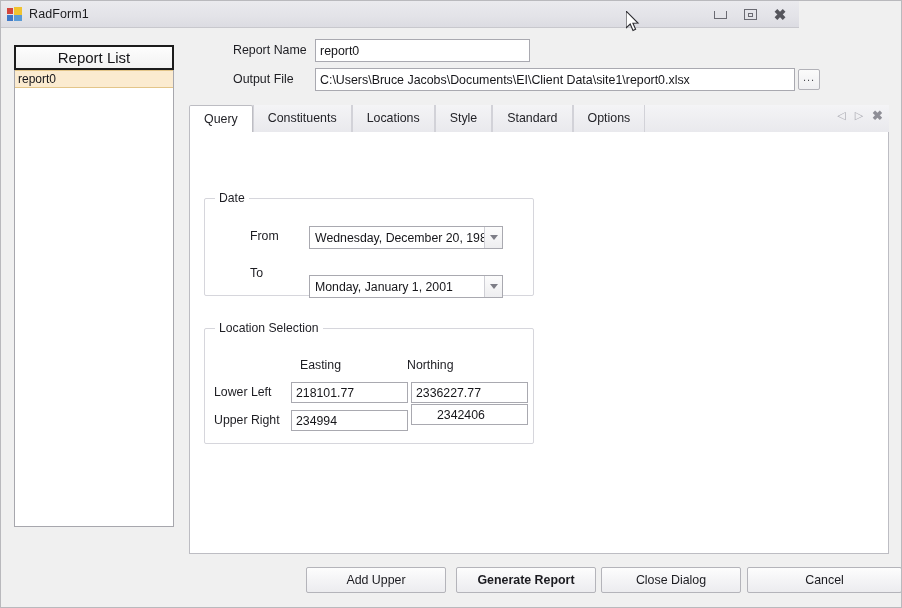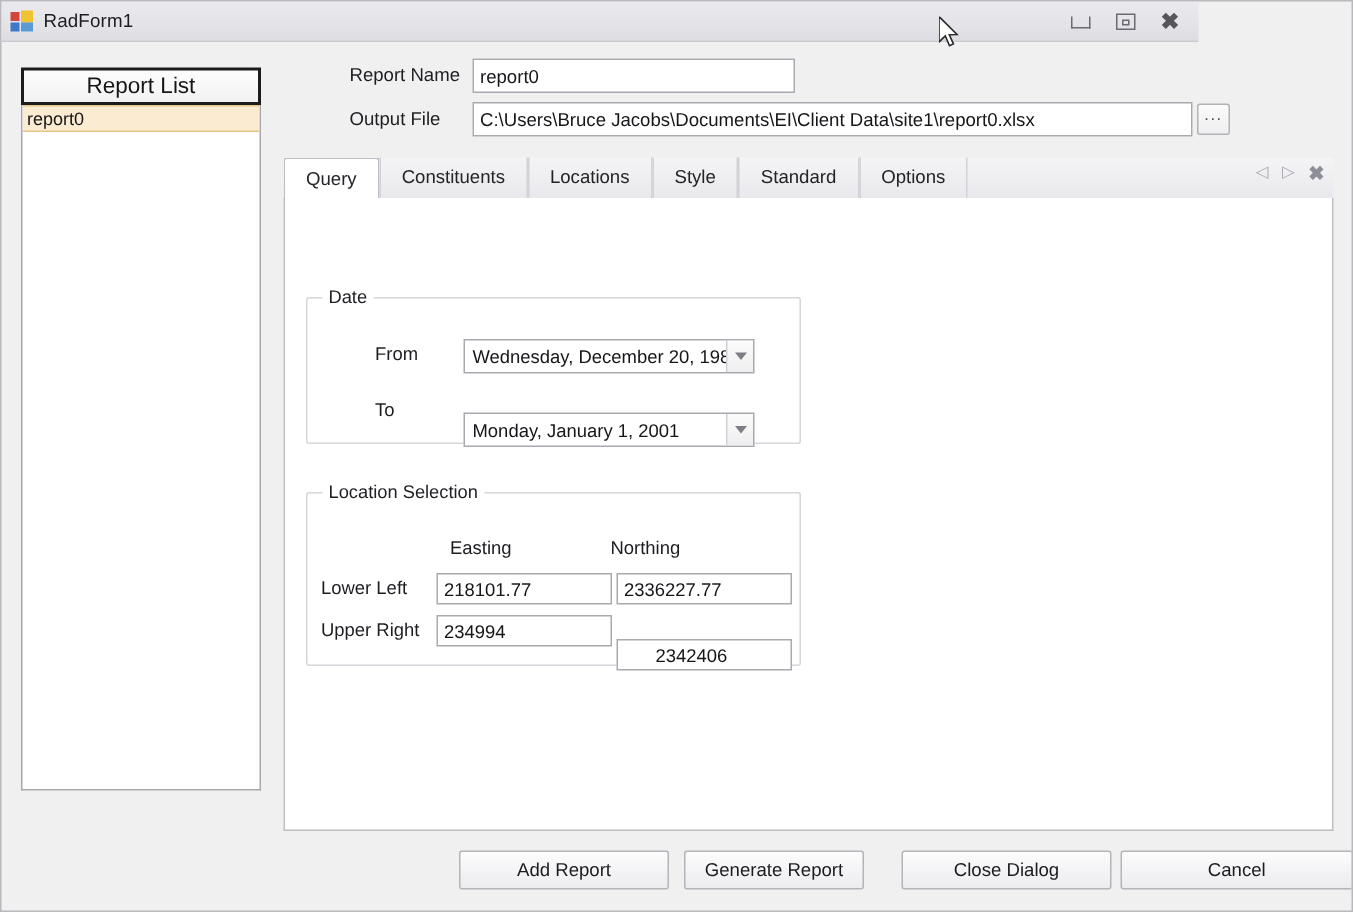--- a/index.html
+++ b/index.html
@@ -230,33 +230,33 @@
     position: absolute; height: 21px; width: 117px;
     background: #ffffff;
     border: 1px solid #a9a9b0;
     display: flex; align-items: center;
     padding-left: 4px;
     font-size: 12.3px; color: #16161a;
   }
   .loc-ll-e { left: 101px; top: 250px; }
   .loc-ll-n { left: 221px; top: 250px; }
   .loc-ur-e { left: 101px; top: 278px; }
-  .loc-ur-n { left: 221px; top: 294px; padding-left: 25px; }
+  .loc-ur-n { left: 221px; top: 272px; padding-left: 25px; }
 
   
   .btn {
     position: absolute; top: 566px; height: 26px;
     background: linear-gradient(to bottom,#fdfdfd 0%,#f4f4f6 50%,#ececef 100%);
     border: 1px solid #b4b4ba;
     border-radius: 2px;
     display: flex; align-items: center; justify-content: center;
     font-size: 12.4px; color: #1b1b20;
   }
   .btn-add    { left: 305px; width: 140px; }
-  .btn-gen    { left: 455px; width: 120px; }
+  .btn-gen    { left: 455px; width: 140px; font-weight: bold; }
   .btn-close  { left: 600px; width: 140px; }
   .btn-cancel { left: 746px; width: 155px; }
 </style>
 </head>
 <body>
 
 <div id="app">
 
   <div class="titlebar">
     <div class="tb-icon">
@@ -341,21 +341,21 @@
       <div class="locbox loc-ll-e">218101.77</div>
       <div class="locbox loc-ll-n">2336227.77</div>
 
       <div class="flabel loc-ur">Upper Right</div>
       <div class="locbox loc-ur-e">234994</div>
       <div class="locbox loc-ur-n">2342406</div>
 
     </div>
   </div>
 
-  <div class="btn btn-add">Add Report</div>
+  <div class="btn btn-add">Add Upper</div>
   <div class="btn btn-gen">Generate Report</div>
   <div class="btn btn-close">Close Dialog</div>
   <div class="btn btn-cancel">Cancel</div>
 
   <svg class="cursor" viewBox="0 0 16 24">
     <polygon points="0,0 0,17 4.2,13 7,19.5 9.6,18.3 6.9,12.2 12,12" fill="#ffffff" stroke="#2b2b30" stroke-width="1.1"></polygon>
   </svg>
 
 </div>
 

